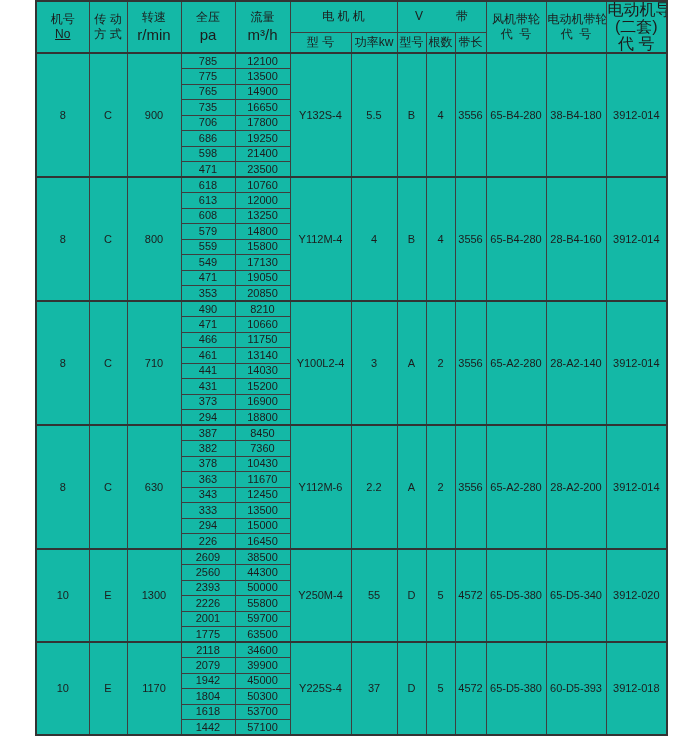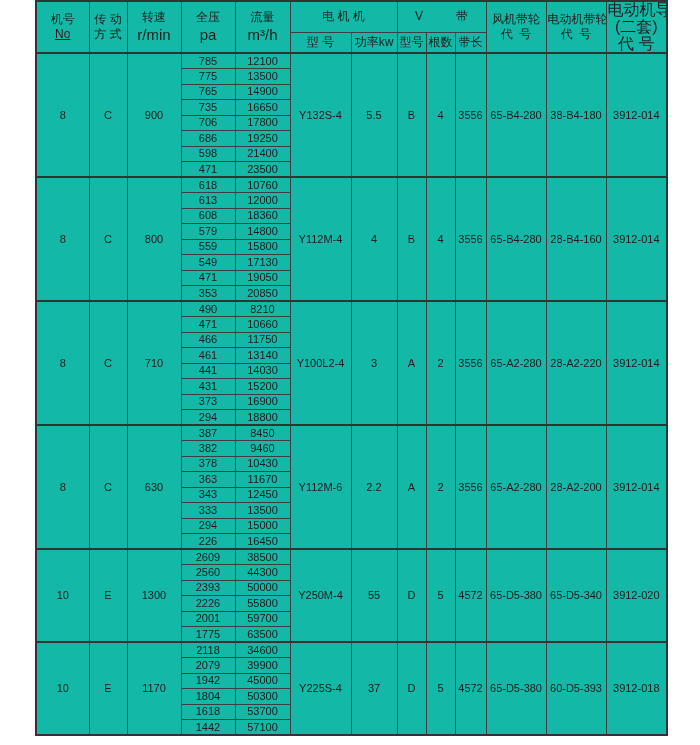--- a/index.html
+++ b/index.html
@@ -172,21 +172,21 @@
           <td rowspan="8">65-B4-280</td>
           <td rowspan="8">28-B4-160</td>
           <td rowspan="8">3912-014</td>
         </tr>
         <tr>
           <td>613</td>
           <td>12000</td>
         </tr>
         <tr>
           <td>608</td>
-          <td>18360</td>
+          <td>13250</td>
         </tr>
         <tr>
           <td>579</td>
           <td>14800</td>
         </tr>
         <tr>
           <td>559</td>
           <td>15800</td>
         </tr>
         <tr>
@@ -206,21 +206,21 @@
           <td rowspan="8">C</td>
           <td rowspan="8">710</td>
           <td>490</td>
           <td>8210</td>
           <td rowspan="8">Y100L2-4</td>
           <td rowspan="8">3</td>
           <td rowspan="8">A</td>
           <td rowspan="8">2</td>
           <td rowspan="8">3556</td>
           <td rowspan="8">65-A2-280</td>
-          <td rowspan="8">28-A2-220</td>
+          <td rowspan="8">28-A2-140</td>
           <td rowspan="8">3912-014</td>
         </tr>
         <tr>
           <td>471</td>
           <td>10660</td>
         </tr>
         <tr>
           <td>466</td>
           <td>11750</td>
         </tr>
@@ -254,21 +254,21 @@
           <td rowspan="8">2.2</td>
           <td rowspan="8">A</td>
           <td rowspan="8">2</td>
           <td rowspan="8">3556</td>
           <td rowspan="8">65-A2-280</td>
           <td rowspan="8">28-A2-200</td>
           <td rowspan="8">3912-014</td>
         </tr>
         <tr>
           <td>382</td>
-          <td>9460</td>
+          <td>7360</td>
         </tr>
         <tr>
           <td>378</td>
           <td>10430</td>
         </tr>
         <tr>
           <td>363</td>
           <td>11670</td>
         </tr>
         <tr>

